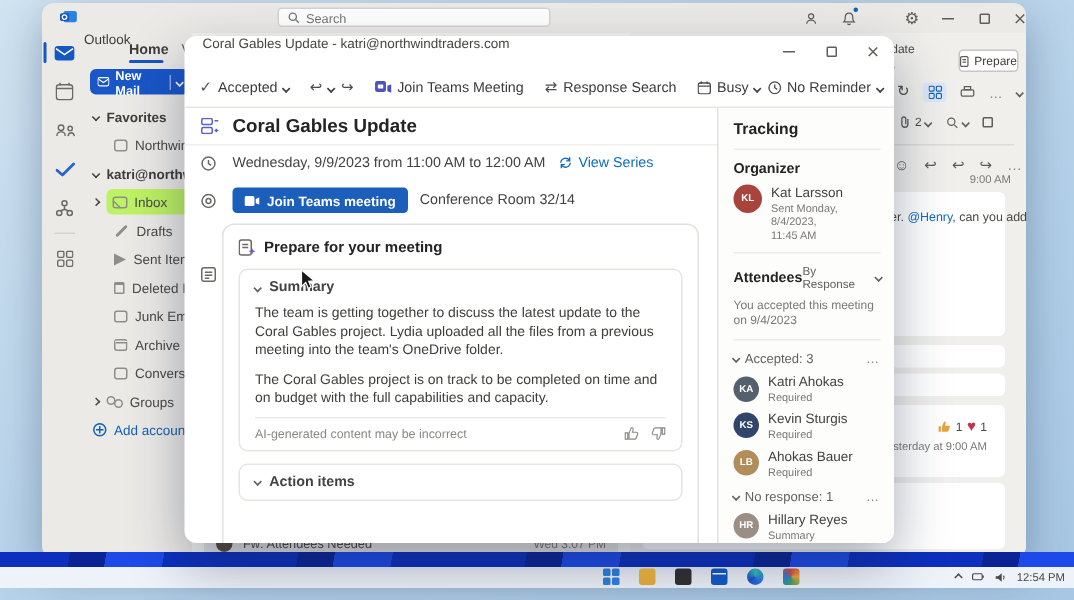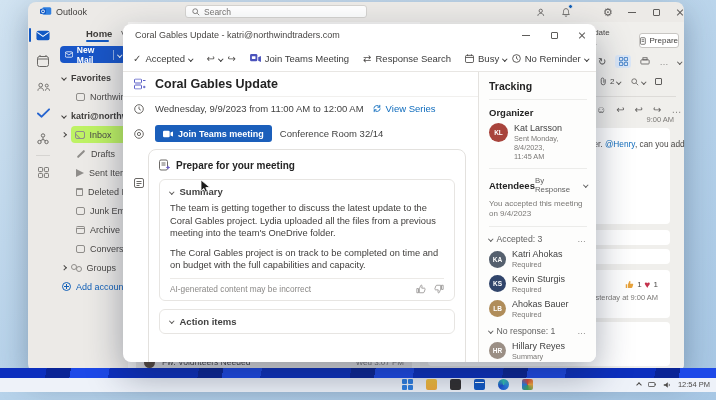--- a/index.html
+++ b/index.html
@@ -10,21 +10,21 @@
   .abs{position:absolute}
   .nw{white-space:nowrap}
   .flex{display:flex;align-items:center}
   .grow{flex:1}
 
   
   .bgw{position:absolute;left:28px;top:2px;width:656px;height:370px;background:#eceae7;
     border-radius:8px;box-shadow:0 10px 30px rgba(25,45,75,.35)}
   .bgw-title{position:absolute;left:0;top:0;right:0;height:20px}
   .ol-logo{position:absolute;left:12px;top:4px}
-  .ol-name{position:absolute;left:28px;top:5px;font-size:9px;color:#3f3d3b}
+  .ol-name{position:absolute;left:28px;top:19px;font-size:9px;color:#3f3d3b}
   .srch{position:absolute;left:157px;top:3px;width:182px;height:13px;background:#fff;
     border:1px solid #d6d4d1;border-radius:3px;display:flex;align-items:center;gap:4px;
     padding:0 6px;font-size:8.5px;color:#767472}
   .tb-ico{position:absolute;top:3px;width:16px;height:14px;display:flex;align-items:center;justify-content:center;color:#5f5d5b;font-size:10px}
   .badge{position:absolute;right:1px;top:-1px;width:5px;height:5px;border-radius:50%;background:#1160b8;border:1px solid #eceae7}
   .g-min{width:8px;height:1px;background:#5f5d5b}
   .g-max{width:7px;height:7px;border:1px solid #5f5d5b;border-radius:1px}
   .g-x{position:relative;width:8px;height:8px}
   .g-x::before,.g-x::after{content:"";position:absolute;left:0;top:3.5px;width:8px;height:1px;background:#5f5d5b}
   .g-x::before{transform:rotate(45deg)}.g-x::after{transform:rotate(-45deg)}
@@ -89,21 +89,21 @@
   .tk-dark{background:#323030}
   .tk-mail{background:#1259c4;position:relative}
   .tk-mail::before{content:"";position:absolute;left:1px;top:3px;width:9px;height:5px;border-top:1px solid #fff}
   .tk-edge{border-radius:50%;background:conic-gradient(#35c3b0,#2b7de0,#1d4fd0,#35c3b0)}
   .tk-m365{background:conic-gradient(#e04b38,#f2a63c,#3ba55b,#2b7de0,#e04b38)}
   .tray{position:absolute;right:6px;top:2px;display:flex;gap:7px;align-items:center;font-size:7.5px;color:#4a4846}
 
   
   .dlg{position:absolute;left:123px;top:24px;width:473px;height:338px;background:#fff;border-radius:8px;
     overflow:hidden;box-shadow:0 14px 36px rgba(20,35,60,.38);z-index:10}
-  .dlg-title{height:22px;display:flex;align-items:center;padding-left:12px;font-size:9px;color:#484644}
+  .dlg-title{height:22px;display:flex;align-items:flex-start;padding-left:12px;font-size:9px;color:#484644}
   .wc{width:28px;height:20px;display:flex;align-items:center;justify-content:center}
   .dlg-tb{height:26px;border-bottom:1px solid #e8e6e3;display:flex;align-items:center;gap:5px;padding:0 10px;
     font-size:9.5px;color:#3b3b3b}
   .t-item{display:flex;align-items:center;gap:4px;white-space:nowrap}
   .t-sep{width:1px;height:14px;background:#dbd9d6;margin:0 2px}
   .glyph{font-size:10px;color:#4f4d4b;line-height:1}
   .dlg-body{display:flex;height:290px}
   .main{width:355px;position:relative}
   .row{position:relative;padding-left:32px;display:flex;align-items:center;gap:8px}
   .gut{position:absolute;left:11px;top:50%;transform:translateY(-50%)}
@@ -299,21 +299,21 @@
       </div>
       <div class="f-row" style="color:#1160b8">
         <span class="i-addp"></span>
         <span>Add account</span>
       </div>
     </div>
 
     <div class="list-pane">
       <div class="ml-row">
         <span class="ml-av"></span>
-        <span class="nw">Fw: Volunteers Needed</span>
+        <span class="nw">Fw: Attendees Needed</span>
         <span class="nw" style="margin-left:auto;color:#7b7976;font-size:8px">Wed 3:07 PM</span>
       </div>
     </div>
 
     <div class="read-pane">
       <span class="abs nw" style="left:115px;top:6px;font-size:8px;color:#4a4846">Coral Gables Update</span>
       <span class="abs nw" style="left:108px;top:16px;font-size:7.5px;color:#7b7976">Microsoft Teams M...</span>
       <div class="prep-btn">
         <svg width="7" height="8" viewBox="0 0 8 9">
             <rect x="0.5" y="0.5" width="6" height="8" rx="1" fill="none" stroke="#5f5d5b"></rect>

